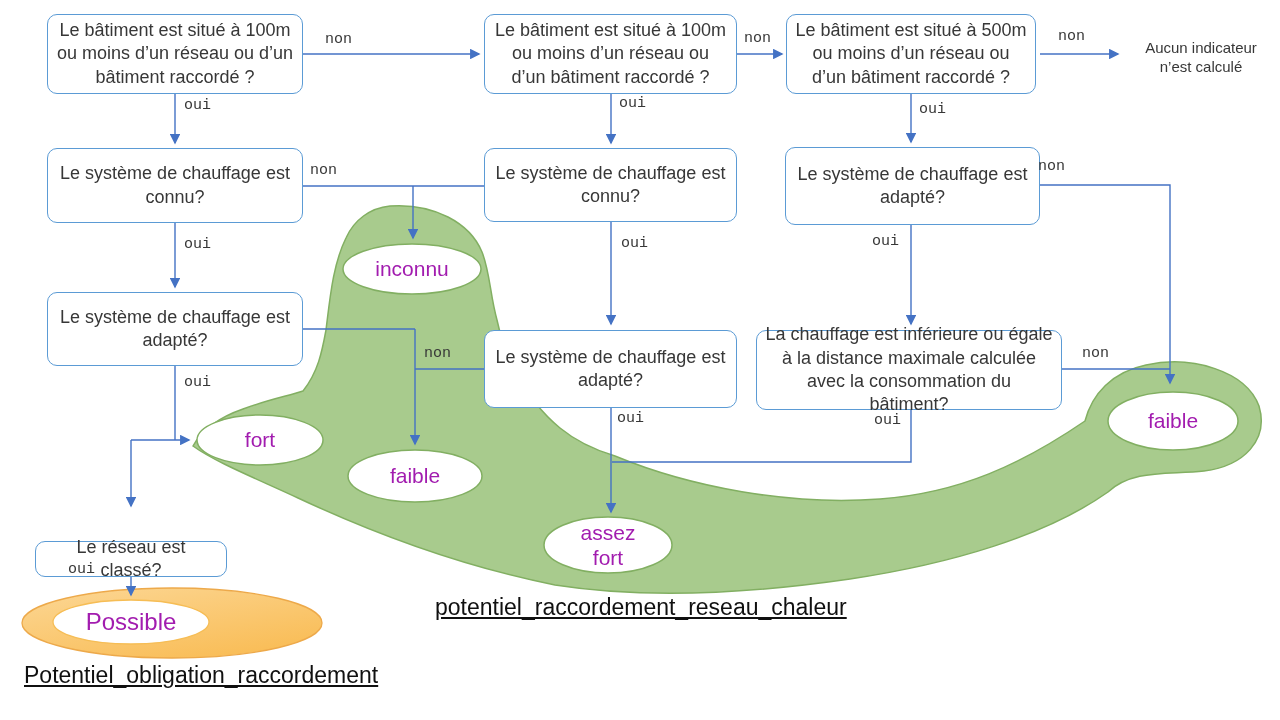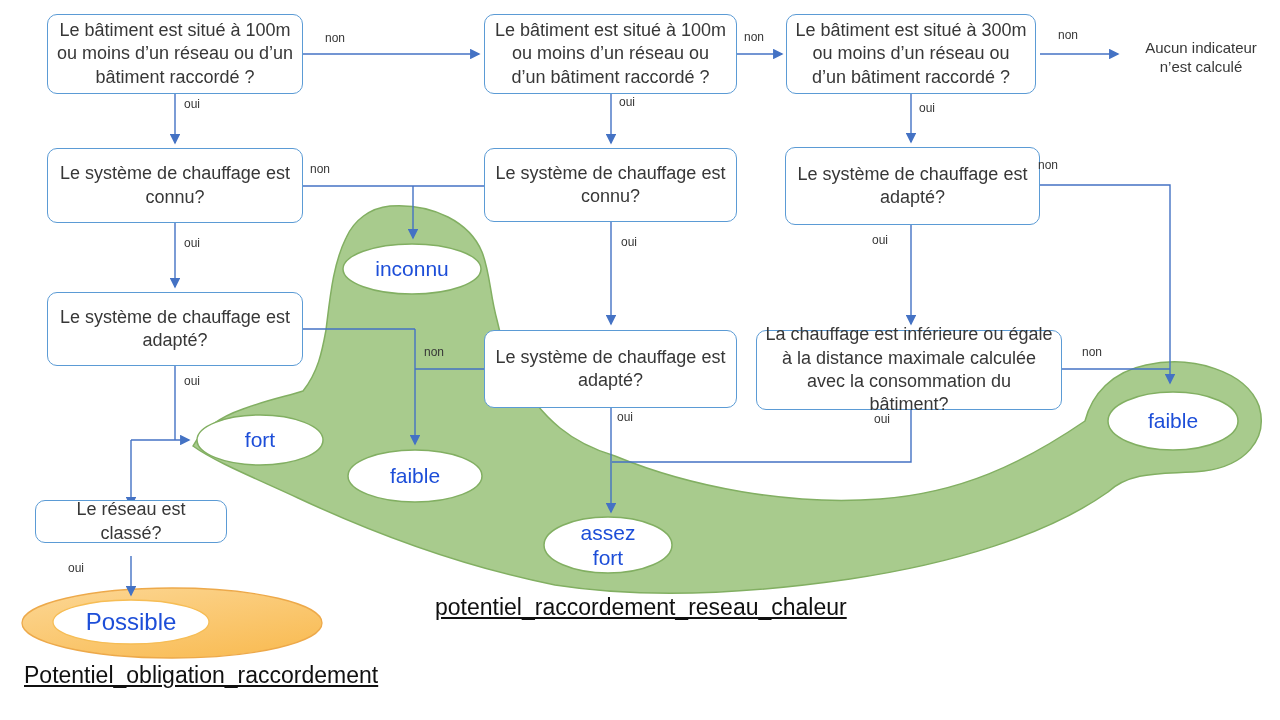--- a/index.html
+++ b/index.html
@@ -2,23 +2,23 @@
 <html><head>
 <meta charset="utf-8">
 <style>
   html,body{margin:0;padding:0;background:#fff;}
   .canvas{position:relative;width:1280px;height:720px;background:#fff;overflow:hidden;
           font-family:"Liberation Sans",sans-serif;}
   .layer{position:absolute;left:0;top:0;}
   .box{position:absolute;background:#fff;border:1.6px solid #5b9bd5;border-radius:10px;
        display:flex;align-items:center;justify-content:center;text-align:center;
        font-size:18px;color:#373737;line-height:1.3;padding:4px 8px;box-sizing:border-box;}
-  .lbl{position:absolute;font-size:12px;color:#373737;white-space:nowrap;}
+  .lbl{position:absolute;font-size:15px;color:#373737;white-space:nowrap;font-family:Liberation Mono, monospace;}
   .elabel{position:absolute;display:flex;align-items:center;justify-content:center;
-          text-align:center;color:#1d4ed8;font-size:21px;line-height:1.2;}
+          text-align:center;color:#a21caf;font-size:21px;line-height:1.2;}
   .possible-label{font-size:24px;}
   .free-text{position:absolute;font-size:15px;color:#373737;text-align:center;line-height:1.25;margin-top:12px;}
   .footnote{position:absolute;font-size:23px;color:#101010;text-decoration:underline;white-space:nowrap;}
 </style>
 </head>
 <body>
 
 <div class="canvas">
 
   <svg class="layer" width="1280" height="720" viewBox="0 0 1280 720">
@@ -83,31 +83,31 @@
       <path d="M131,440 V506" marker-end="url(#arr)"></path>
       <path d="M911,410 V462 H612"></path>
       <path d="M611,408 V512" marker-end="url(#arr)"></path>
       <path d="M1062,369 H1170"></path>
       <path d="M131,556 V595" marker-end="url(#arr)"></path>
     </g>
   </svg>
 
   <div class="box" style="left:47px;top:14px;width:256px;height:80px;">Le bâtiment est situé à 100m ou moins d’un réseau ou d’un bâtiment raccordé ?</div>
   <div class="box" style="left:484px;top:14px;width:253px;height:80px;">Le bâtiment est situé à 100m ou moins d’un réseau ou d’un bâtiment raccordé ?</div>
-  <div class="box" style="left:786px;top:14px;width:250px;height:80px;">Le bâtiment est situé à 300m ou moins d’un réseau ou d’un bâtiment raccordé ?</div>
+  <div class="box" style="left:786px;top:14px;width:250px;height:80px;">Le bâtiment est situé à 500m ou moins d’un réseau ou d’un bâtiment raccordé ?</div>
 
   <div class="box" style="left:47px;top:148px;width:256px;height:75px;">Le système de chauffage est connu?</div>
   <div class="box" style="left:484px;top:148px;width:253px;height:74px;">Le système de chauffage est connu?</div>
   <div class="box" style="left:785px;top:147px;width:255px;height:78px;">Le système de chauffage est adapté?</div>
 
   <div class="box" style="left:47px;top:292px;width:256px;height:74px;">Le système de chauffage est adapté?</div>
   <div class="box" style="left:484px;top:330px;width:253px;height:78px;">Le système de chauffage est adapté?</div>
   <div class="box" style="left:756px;top:330px;width:306px;height:80px;">La chauffage est inférieure ou égale à la distance maximale calculée avec la consommation du bâtiment?</div>
 
-  <div class="box" style="left:35px;top:500px;width:192px;height:43px;">Le réseau est classé?</div>
+  <div class="box" style="left:35px;top:541px;width:192px;height:36px;">Le réseau est classé?</div>
 
   <div class="free-text" style="left:1128px;top:27px;width:146px;">Aucun indicateur n’est calculé</div>
 
   <div class="lbl" style="left:325px;top:31px;">non</div>
   <div class="lbl" style="left:744px;top:30px;">non</div>
   <div class="lbl" style="left:1058px;top:28px;">non</div>
   <div class="lbl" style="left:184px;top:97px;">oui</div>
   <div class="lbl" style="left:619px;top:95px;">oui</div>
   <div class="lbl" style="left:919px;top:101px;">oui</div>
   <div class="lbl" style="left:310px;top:162px;">non</div>

